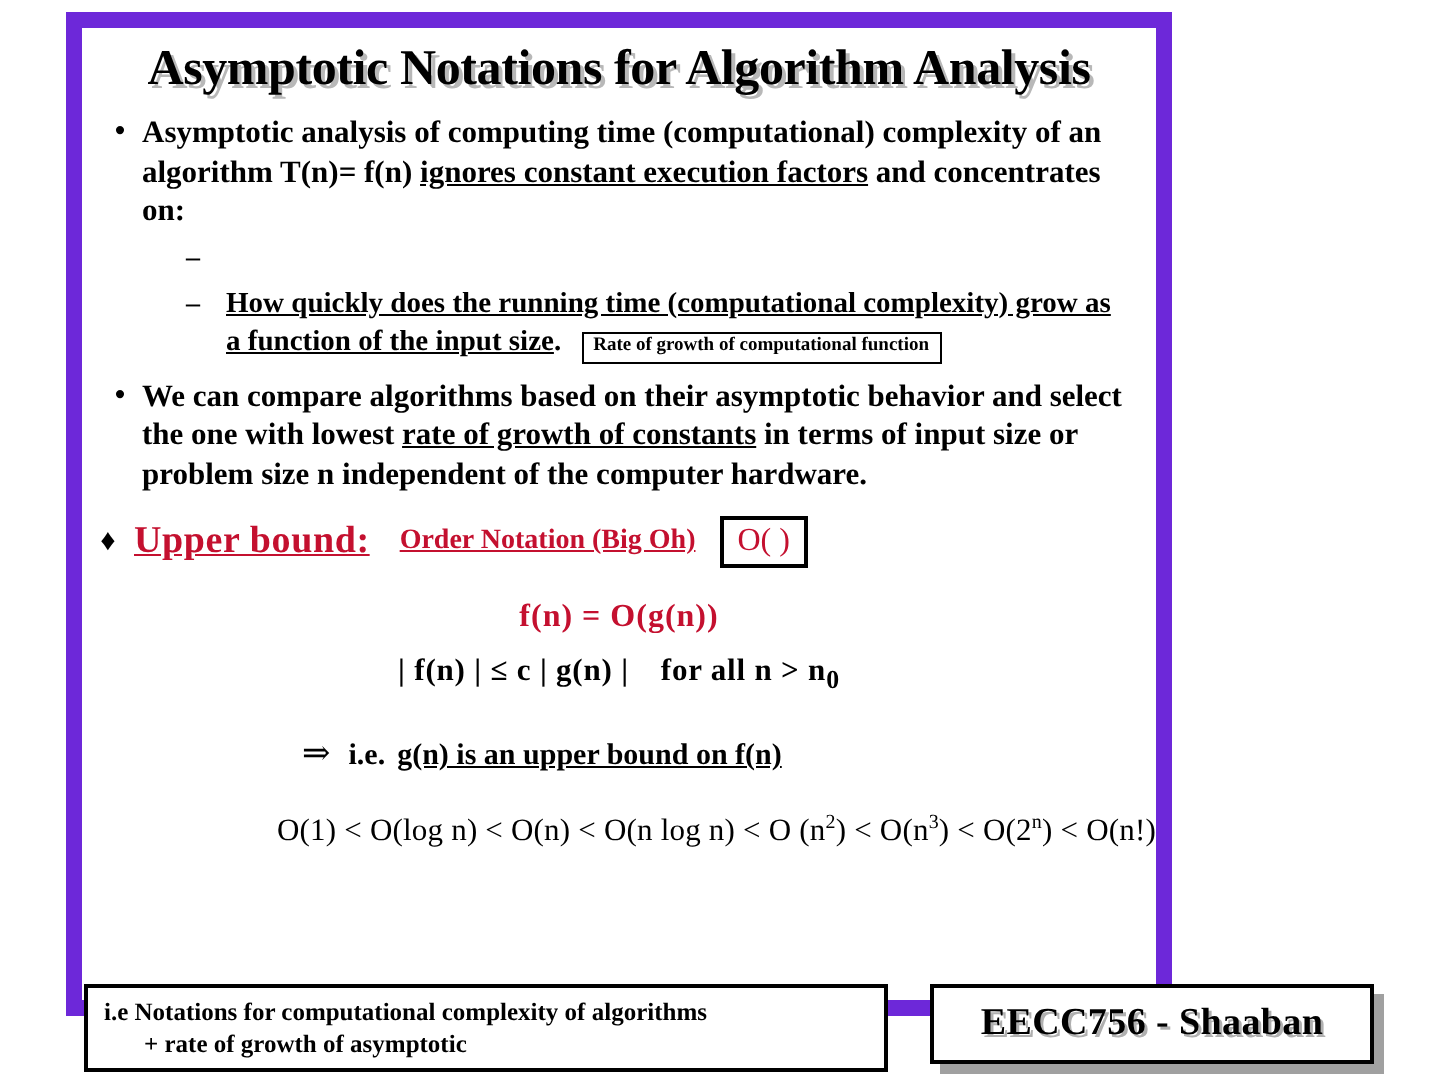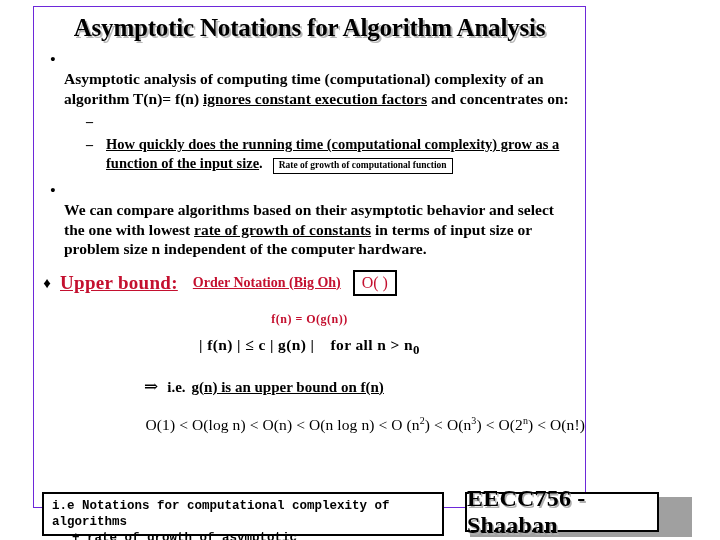--- a/index.html
+++ b/index.html
@@ -16,21 +16,21 @@
     color: #000000;
   }
 
   
   #slide-frame {
     position: absolute;
     left: 33px;
     top: 6px;
     width: 553px;
     height: 502px;
-    border: 1px solid #6d28d9;
+    border: 8px solid #6d28d9;
     box-sizing: border-box;
     background: #ffffff;
     z-index: 1;
   }
 
   
   #slide-title {
     text-align: center;
     font-weight: bold;
     font-size: 25px;
@@ -54,21 +54,20 @@
     font-size: 15px;
     font-weight: bold;
     line-height: 19px;
   }
   .bullet-mark.lvl1 { margin-left: 8px; }
   .bullet-body {
     font-size: 15.5px;
     font-weight: bold;
     line-height: 19.5px;
     padding-right: 16px;
-    margin-top: 19px;
   }
   .u { text-decoration: underline; }
 
   
   .sub-row {
     display: flex;
     align-items: flex-start;
     margin-top: 4px;
     margin-left: 52px;
   }
@@ -144,21 +143,21 @@
     margin-top: 2px;
     line-height: 18px;
   }
 
   
   .formula {
     text-align: center;
     font-weight: bold;
   }
   #formula-fn {
-    font-size: 12px;
+    font-size: 16px;
     margin-top: 16px;
     letter-spacing: 0.5px;
   }
   #formula-iff {
     font-size: 15.5px;
     margin-top: 14px;
   }
   #formula-ineq {
     font-size: 15.5px;
     margin-top: 9px;
@@ -207,47 +206,46 @@
     width: 402px;
     height: 44px;
     border: 2.5px solid #000000;
     background: #ffffff;
     box-sizing: border-box;
     z-index: 3;
     padding: 4px 6px 0 8px;
     font-size: 12.5px;
     font-weight: bold;
     line-height: 16px;
-    font-family: Liberation Mono, monospace;
   }
   #footer-note-line2 { margin-left: 20px; }
 
   #footer-brand-shadow {
     position: absolute;
     left: 470px;
     top: 497px;
     width: 222px;
     height: 40px;
     background: #a0a0a0;
     z-index: 2;
   }
   #footer-brand {
     position: absolute;
     left: 465px;
     top: 492px;
-    width: 194px;
+    width: 222px;
     height: 40px;
     border: 2.5px solid #000000;
     background: #ffffff;
     box-sizing: border-box;
     z-index: 3;
     display: flex;
     align-items: center;
     justify-content: center;
-    font-size: 24px;
+    font-size: 19px;
     font-weight: bold;
     letter-spacing: 0.2px;
     text-shadow: 1.5px 1.5px 0 #b0b0b0;
   }
 </style>
 </head>
 <body>
 
 <div id="slide-frame">
 

